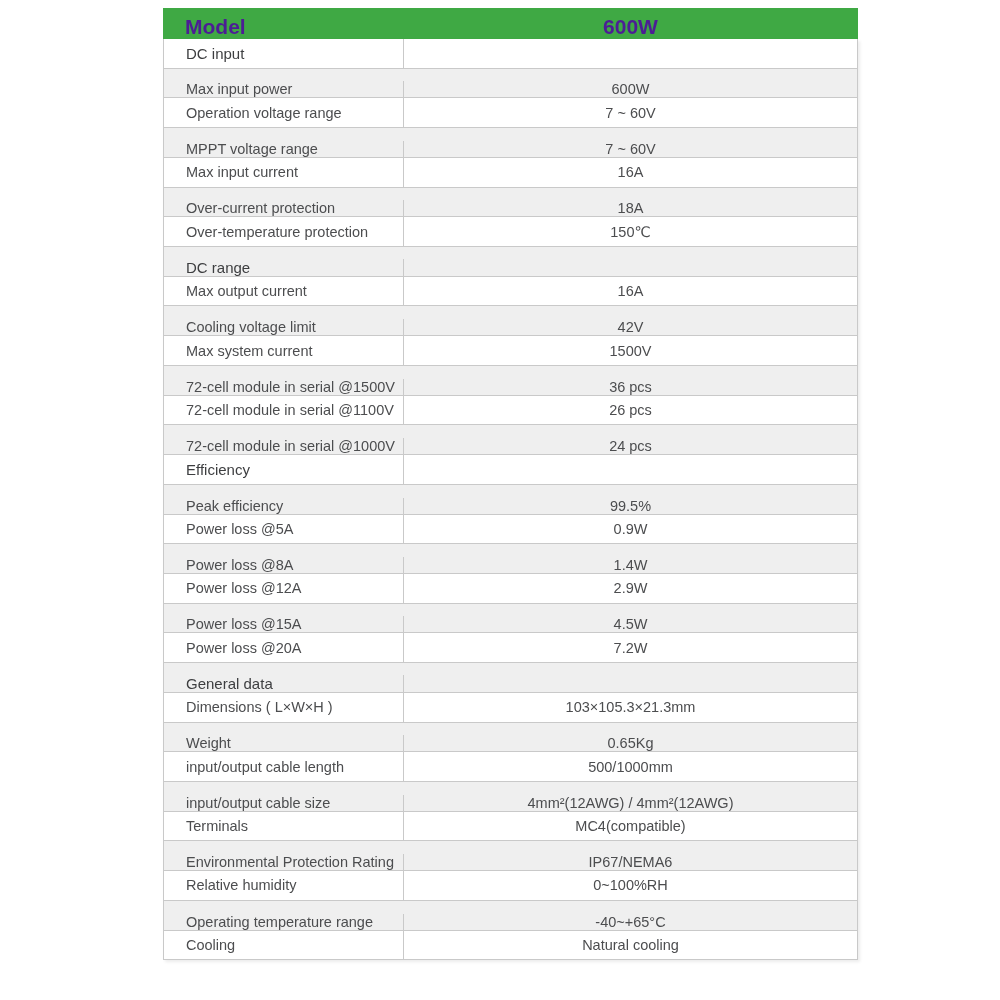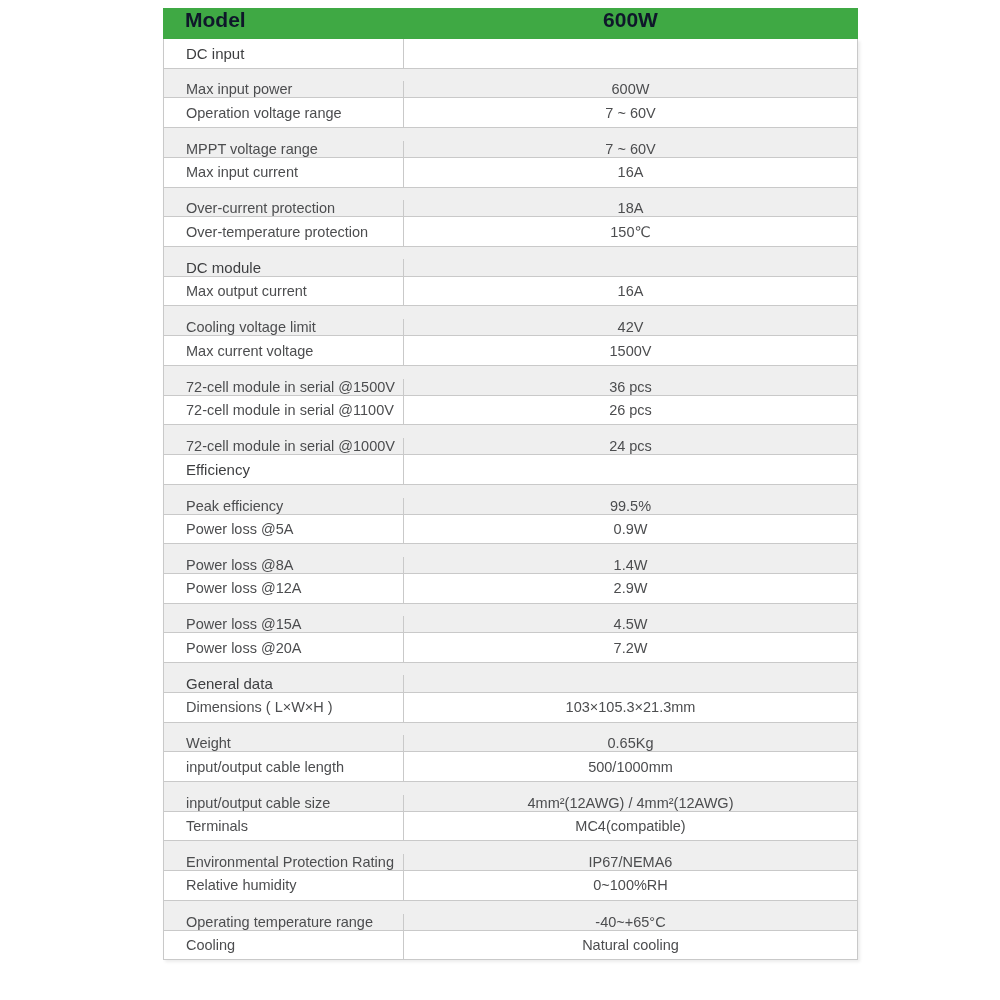--- a/index.html
+++ b/index.html
@@ -15,23 +15,23 @@
   .spec-table{
     position:absolute;
     left:163px;
     top:8px;
     width:695px;
   }
   .header-row{
     display:flex;
     height:31px;
     background:var(--green);
-    color:#0f172a;
+    color:#4c1d95;
     font-weight:bold;
-    align-items:flex-start;
+    align-items:flex-end;
   }
   .header-col1{
     width:240px;
     padding-left:22px;
     font-size:21px;
   }
   .header-col2{
     flex:1;
     text-align:center;
     font-size:21px;
@@ -104,33 +104,33 @@
       </div>
       <div class="row alt">
         <div class="col1">Over-current protection</div>
         <div class="col2">18A</div>
       </div>
       <div class="row">
         <div class="col1">Over-temperature protection</div>
         <div class="col2">150℃</div>
       </div>
       <div class="row alt section">
-        <div class="col1">DC module</div>
+        <div class="col1">DC range</div>
         <div class="col2"></div>
       </div>
       <div class="row">
         <div class="col1">Max output current</div>
         <div class="col2">16A</div>
       </div>
       <div class="row alt">
         <div class="col1">Cooling voltage limit</div>
         <div class="col2">42V</div>
       </div>
       <div class="row">
-        <div class="col1">Max current voltage</div>
+        <div class="col1">Max system current</div>
         <div class="col2">1500V</div>
       </div>
       <div class="row alt">
         <div class="col1">72-cell module in serial @1500V</div>
         <div class="col2">36 pcs</div>
       </div>
       <div class="row">
         <div class="col1">72-cell module in serial @1100V</div>
         <div class="col2">26 pcs</div>
       </div>

